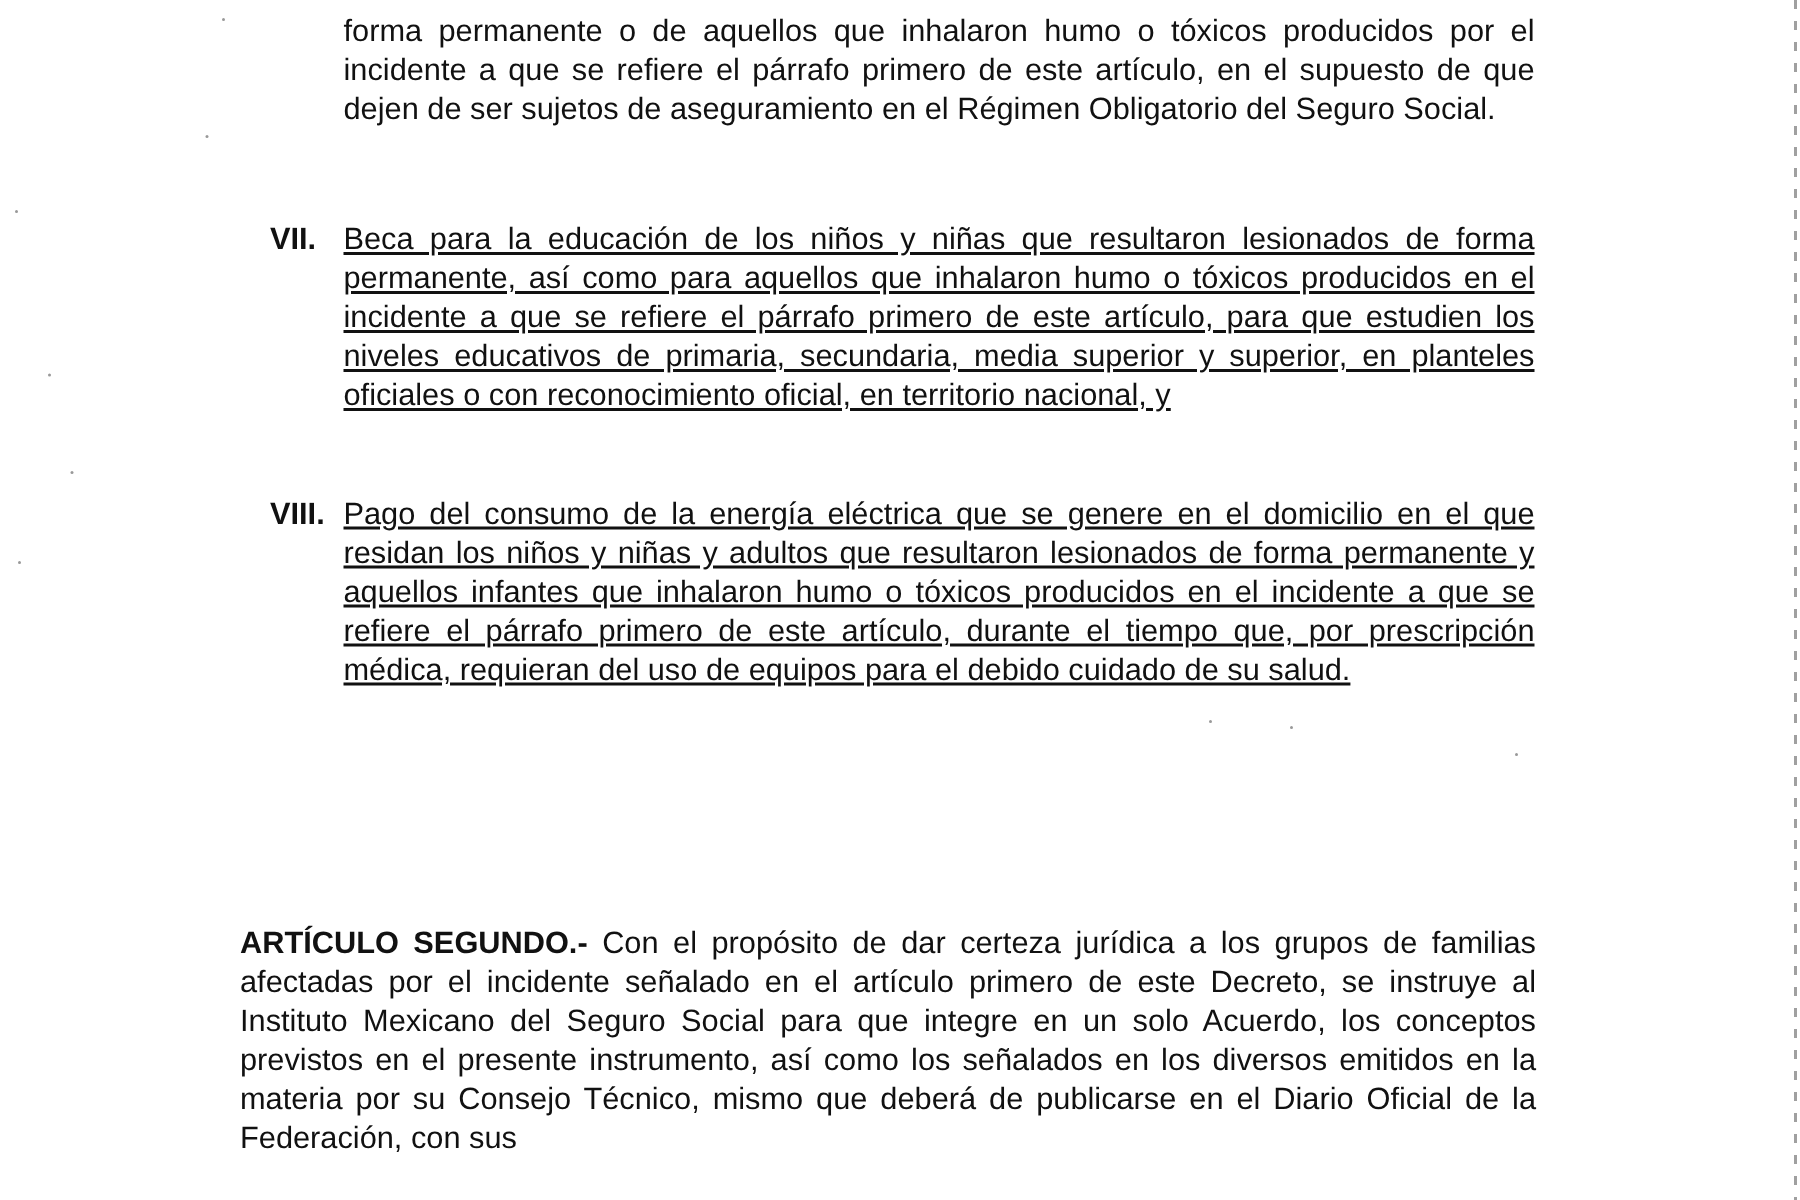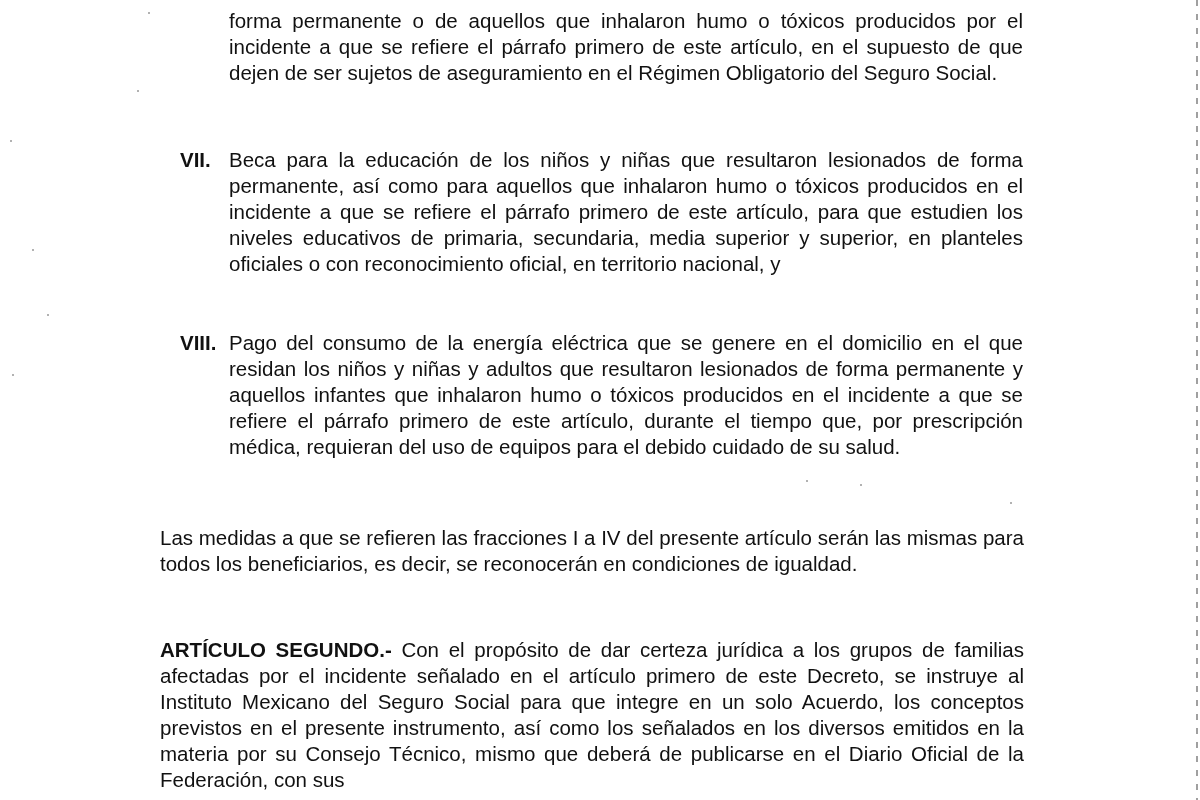--- a/index.html
+++ b/index.html
@@ -58,30 +58,31 @@
     font-weight: bold;
     font-size: 20.5px;
     line-height: 26px;
     margin-left: 20px;
   }
   .item .body {
     position: absolute;
     left: 69px;
     top: 0;
     width: 794px;
+    text-decoration: underline;
   }
   .item-vii { top: 147px; }
   .item-viii { top: 330px; }
   .para {
     position: absolute;
     left: 160px;
     width: 864px;
   }
   .para-medidas { top: 525px; }
-  .para-art2 { top: 637px; }
+  .para-art2 { top: 616px; }
   .bold { font-weight: bold; }
   .speck {
     position: absolute;
     width: 2px;
     height: 2px;
     background: #999;
     border-radius: 1px;
   }
 </style>
 </head>
@@ -94,21 +95,20 @@
   <div class="item item-vii">
     <span class="label">VII.</span>
     <p class="text body">Beca para la educación de los niños y niñas que resultaron lesionados de forma permanente, así como para aquellos que inhalaron humo o tóxicos producidos en el incidente a que se refiere el párrafo primero de este artículo, para que estudien los niveles educativos de primaria, secundaria, media superior y superior, en planteles oficiales o con reconocimiento oficial, en territorio nacional, y</p>
   </div>
 
   <div class="item item-viii">
     <span class="label">VIII.</span>
     <p class="text body">Pago del consumo de la energía eléctrica que se genere en el domicilio en el que residan los niños y niñas y adultos que resultaron lesionados de forma permanente y aquellos infantes que inhalaron humo o tóxicos producidos en el incidente a que se refiere el párrafo primero de este artículo, durante el tiempo que, por prescripción médica, requieran del uso de equipos para el debido cuidado de su salud.</p>
   </div>
 
-  <p class="text para para-medidas">Las medidas a que se refieren las fracciones I a IV del presente artículo serán las mismas para todos los beneficiarios, es decir, se reconocerán en condiciones de igualdad.</p>
 
   <p class="text para para-art2"><span class="bold">ARTÍCULO SEGUNDO.-</span><span> Con el propósito de dar certeza jurídica a los grupos de familias afectadas por el incidente señalado en el artículo primero de este Decreto, se instruye al Instituto Mexicano del Seguro Social para que integre en un solo Acuerdo, los conceptos previstos en el presente instrumento, así como los señalados en los diversos emitidos en la materia por su Consejo Técnico, mismo que deberá de publicarse en el Diario Oficial de la Federación, con sus</span></p>
 
   <div class="right-edge"></div>
 
   <span class="speck" style="left:148px;top:12px;"></span>
   <span class="speck" style="left:137px;top:90px;"></span>
   <span class="speck" style="left:10px;top:140px;"></span>
   <span class="speck" style="left:32px;top:249px;"></span>
   <span class="speck" style="left:47px;top:314px;"></span>

